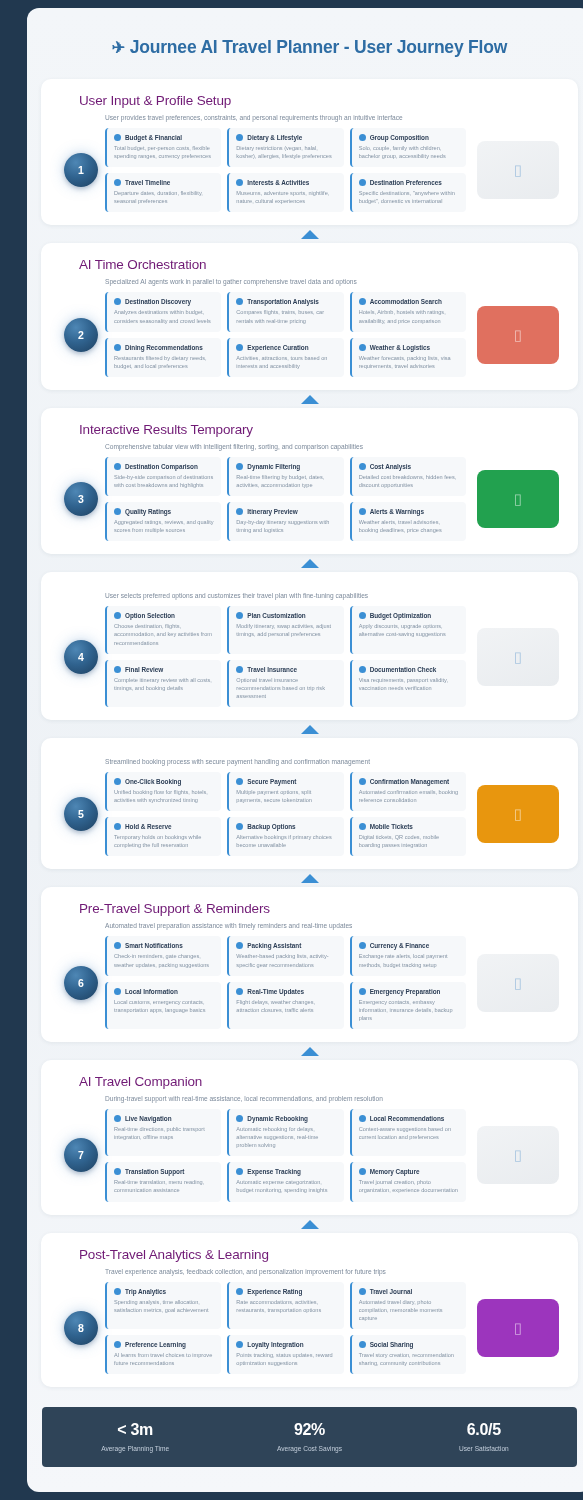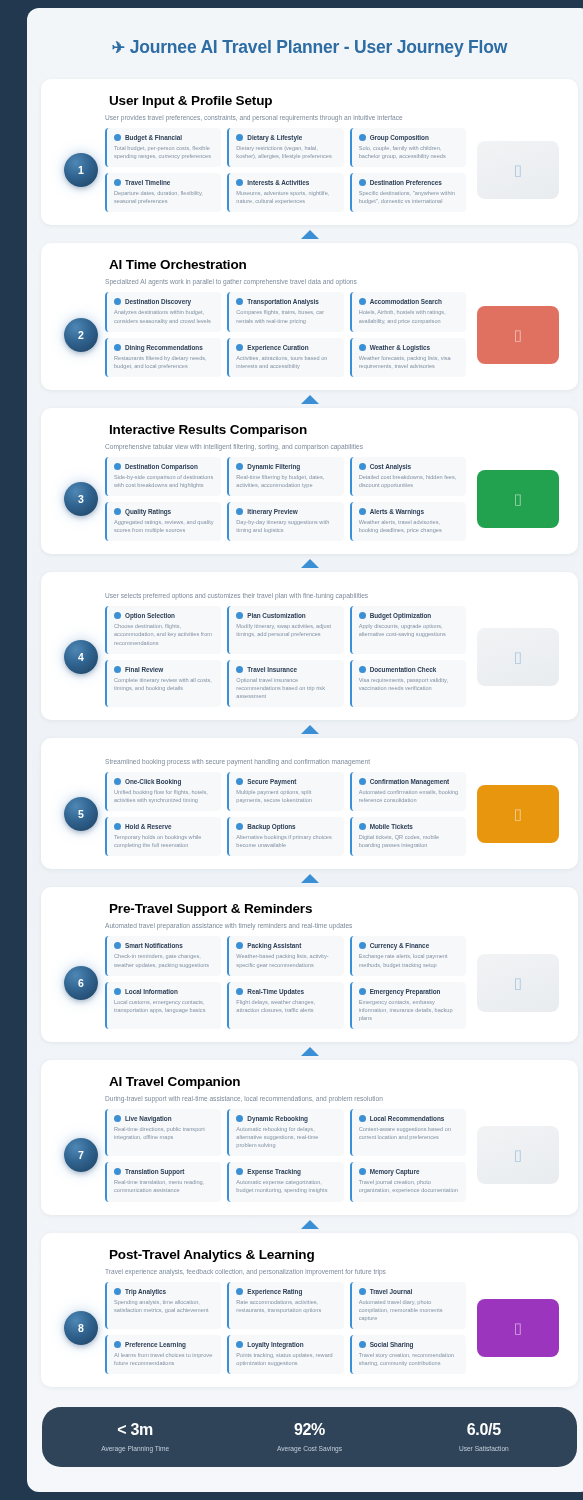--- a/index.html
+++ b/index.html
@@ -56,23 +56,23 @@
     top: 5px;
     transform: translateX(-50%);
     width: 0; height: 0;
     border-left: 9px solid transparent;
     border-right: 9px solid transparent;
     border-bottom: 9px solid #3b8fd4;
   }
 
   .sec-title {
     font-size: 13.5px;
-    font-weight: bold;
-    color: #000000;
-    margin-left: 52px;
+    font-weight: normal;
+    color: #701a75;
+    margin-left: 22px;
     letter-spacing: -0.15px;
   }
   .sec-desc {
     font-size: 6.6px;
     color: #7c8a9b;
     margin-left: 48px;
     margin-top: 6px;
     margin-bottom: 7px;
   }
 
@@ -163,21 +163,21 @@
     color: rgba(255,255,255,0.55);
   }
   .visual.plain {
     background: linear-gradient(160deg, #f1f3f5 0%, #e9ecef 100%);
     color: #a9c6e0;
   }
 
   .stats {
     margin: 20px 15px 0 15px;
     background: #2f4458;
-    border-radius: 19px;
+    border-radius: 4px;
     display: flex;
     padding: 14px 6px 15px 6px;
   }
   .stat {
     flex: 1;
     text-align: center;
   }
   .stat-val {
     font-size: 16px;
     font-weight: bold;
@@ -313,21 +313,21 @@
           </div>
           <div class="visual-col">
             <div class="visual" style="background: rgb(224, 112, 95);">▯</div>
           </div>
         </div>
       </div>
       <div class="connector">
         <div class="tri"></div>
       </div>
       <div class="section">
-        <div class="sec-title">Interactive Results Comparison</div>
+        <div class="sec-title">Interactive Results Temporary</div>
         <div class="sec-desc">Comprehensive tabular view with intelligent filtering, sorting, and comparison capabilities</div>
         <div class="sec-body">
           <div class="badge-col">
             <div class="badge">3</div>
           </div>
           <div class="cards">
             <div class="card">
               <div class="card-head">
                 <span class="dot"></span>
                 <span class="card-title">Destination Comparison</span>

